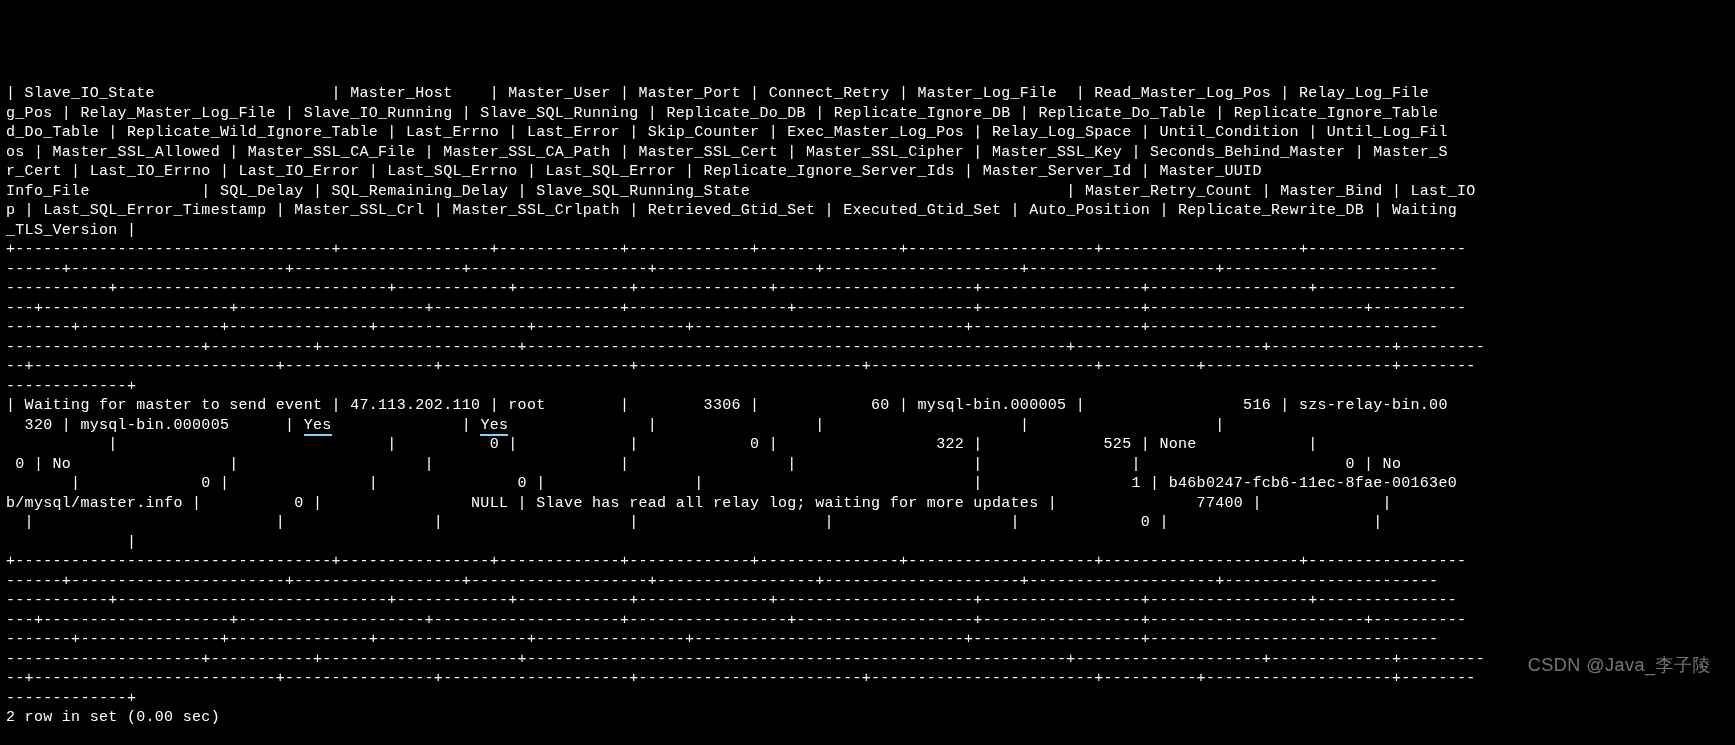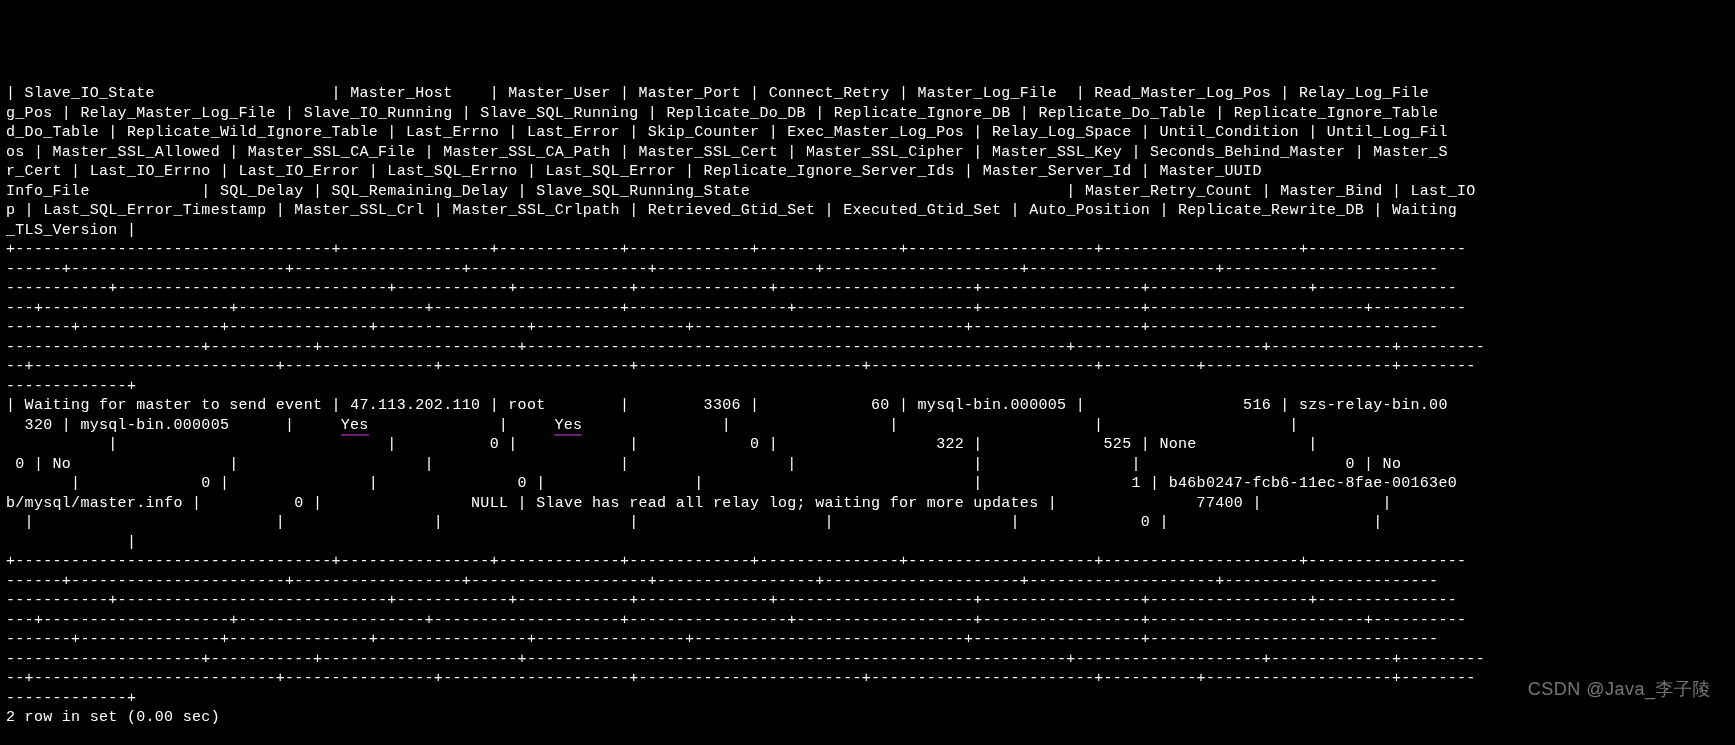--- a/index.html
+++ b/index.html
@@ -14,27 +14,26 @@
       overflow: hidden;
       position: relative;
       width: 1735px;
       height: 745px;
     }
     .terminal {
       white-space: pre;
       letter-spacing: 0.3px;
     }
     .highlight {
-      border-bottom: 2px solid #701a75;
-      margin-left: 37px;
+      border-bottom: 2px solid #7dd3fc;
     }
     .watermark {
       position: absolute;
       right: 24px;
-      bottom: 44px;
+      bottom: 68px;
       color: rgba(255,255,255,0.45);
       font-size: 18px;
       font-family: sans-serif;
       letter-spacing: 0.5px;
     }
   </style>
 </head>
 <body>
 
 

